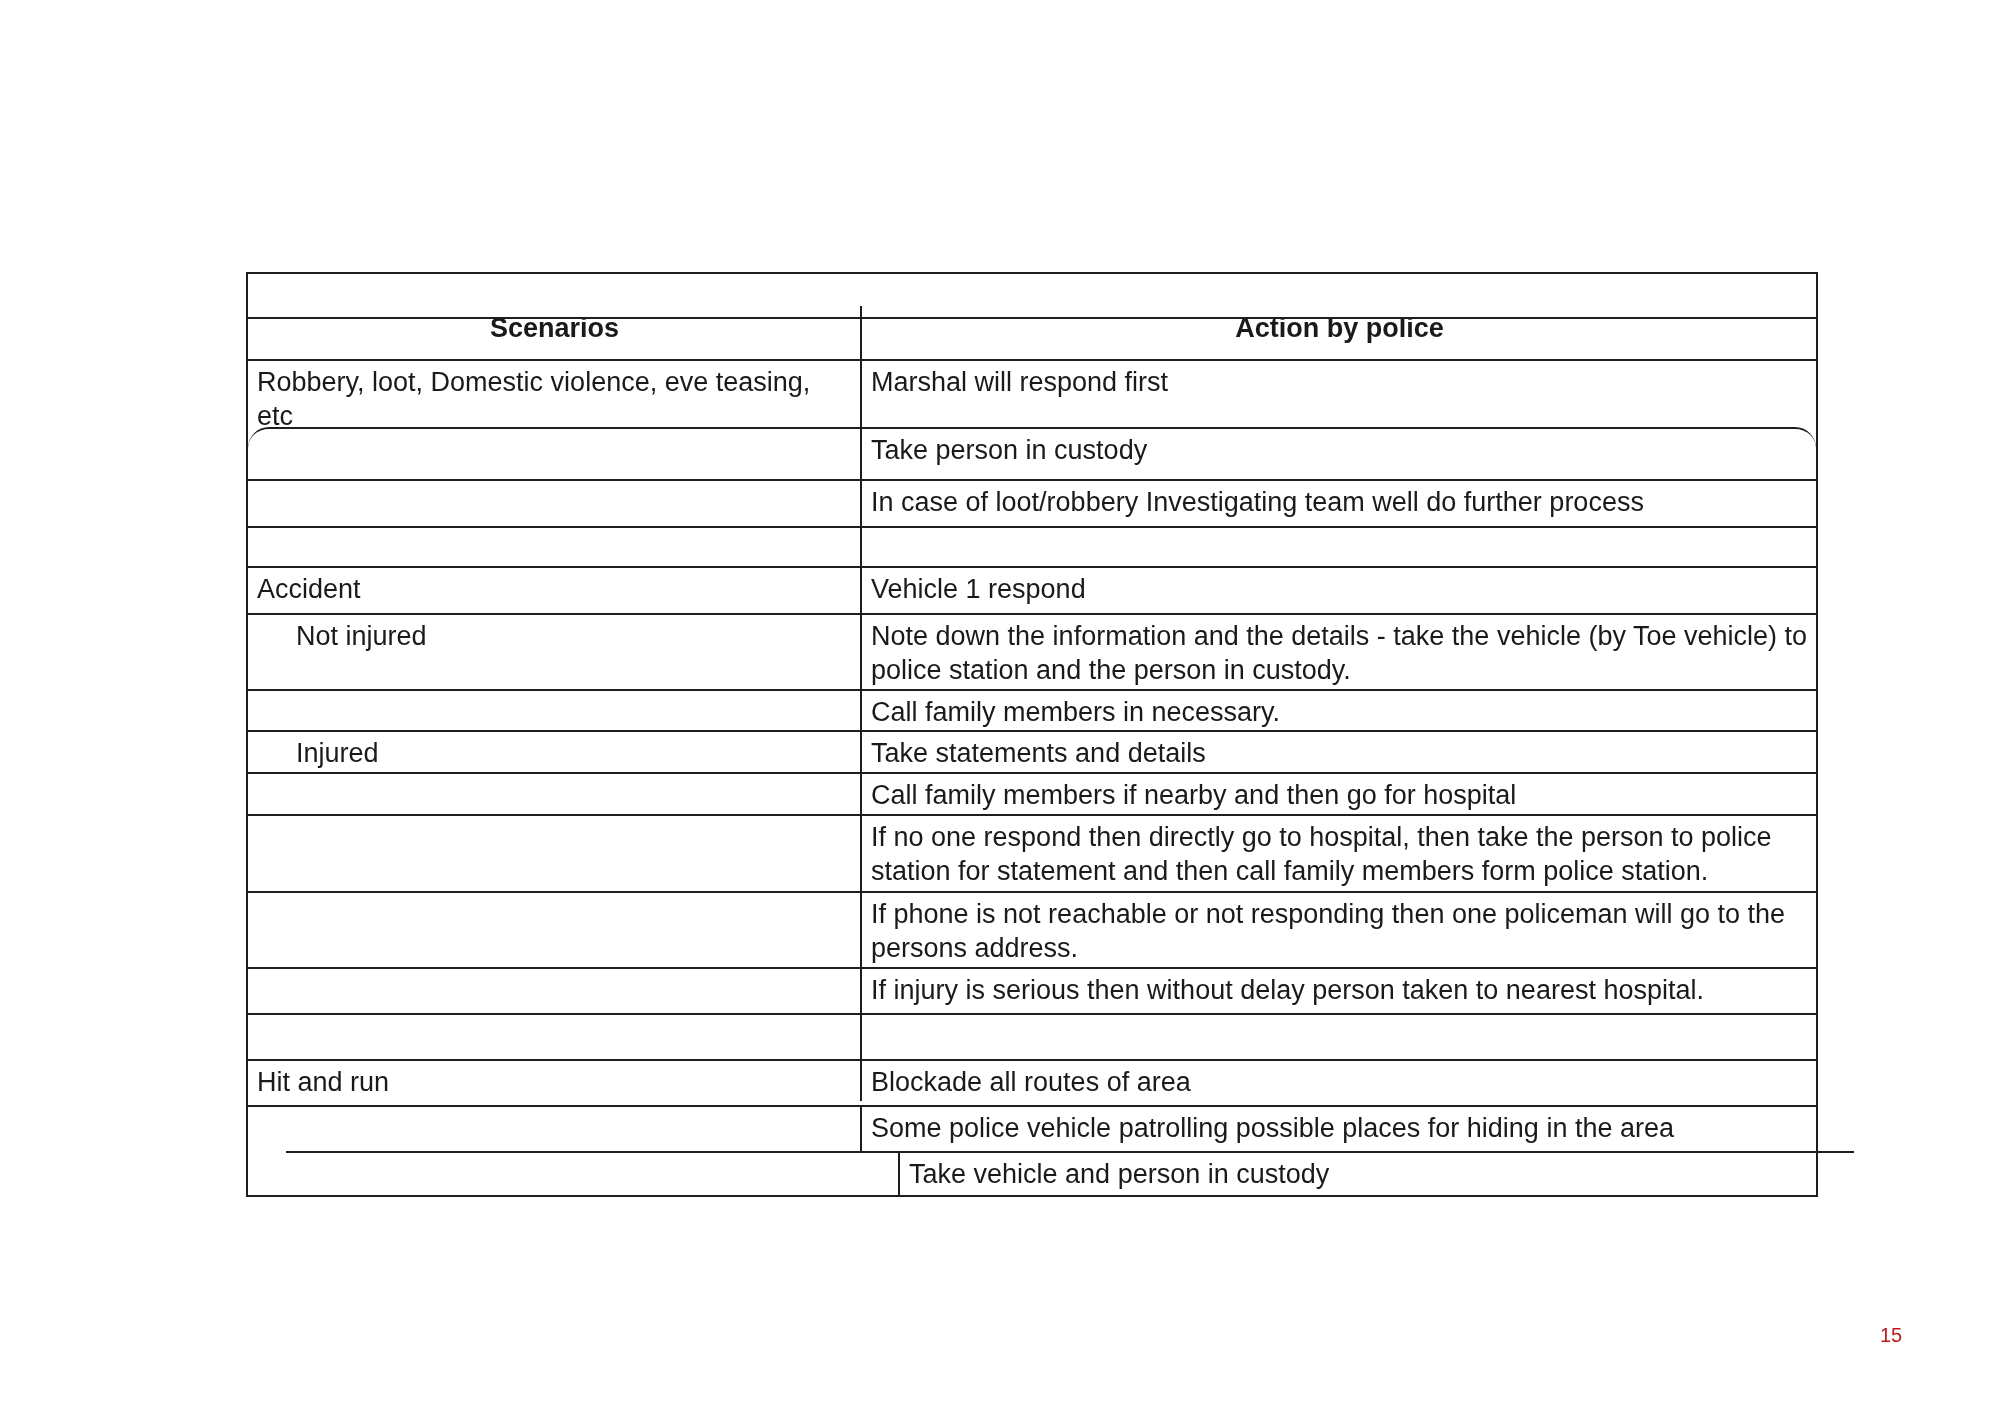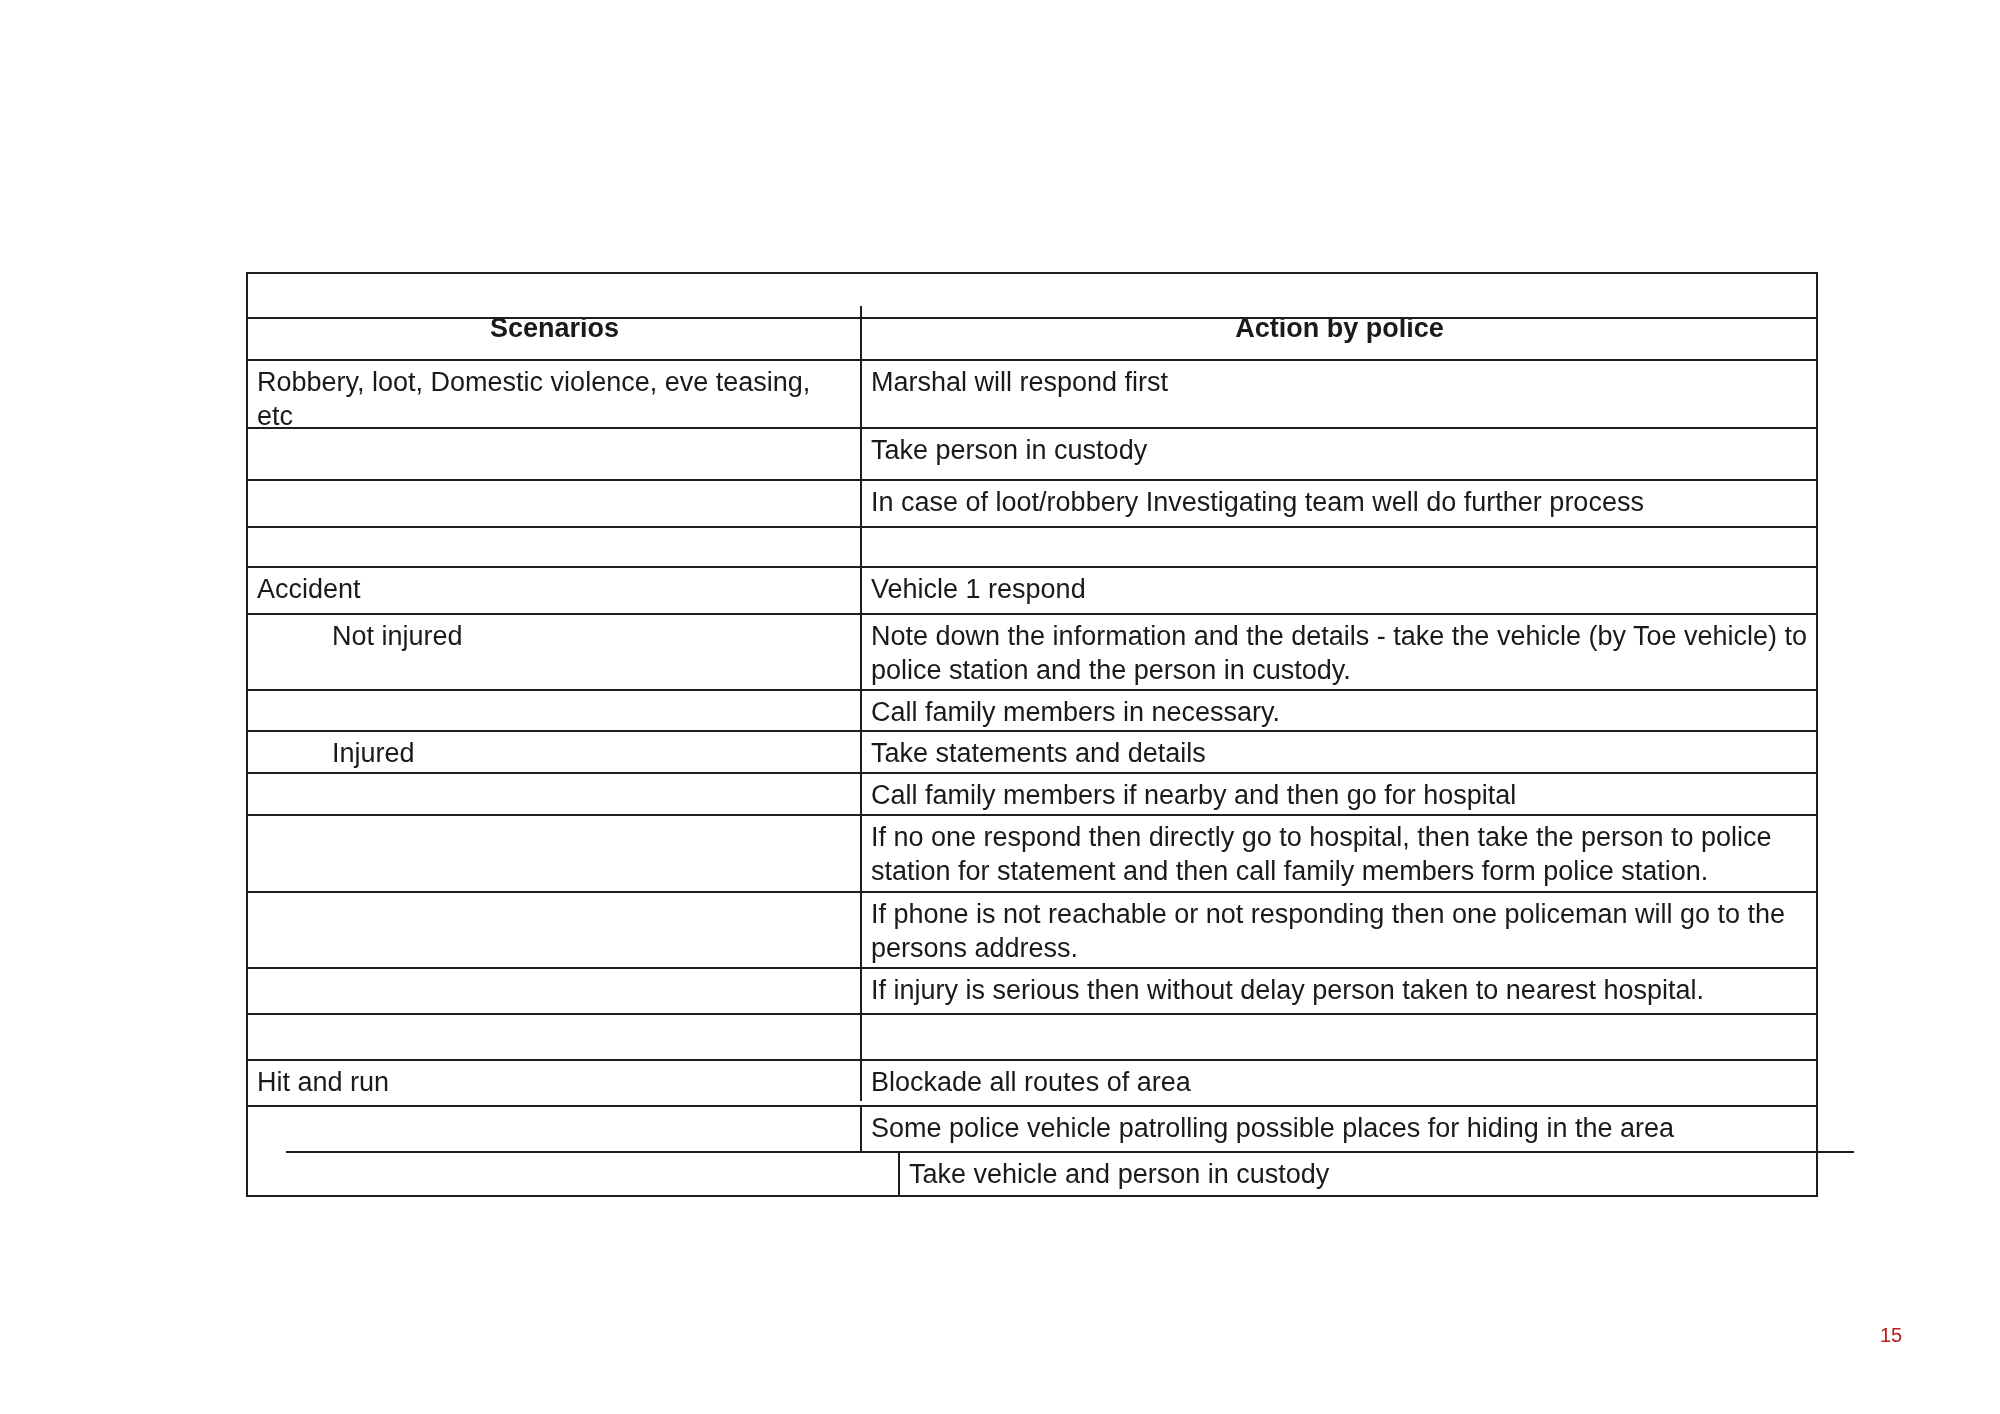--- a/index.html
+++ b/index.html
@@ -7,42 +7,42 @@
            font-family: "Liberation Sans", sans-serif; color: #1a1a1a; }
     #table { position: absolute; left: 246px; top: 272px; width: 1572px;
              border: 2px solid #1e1e1e; box-sizing: border-box; }
     .row { position: absolute; left: 0; width: 100%; box-sizing: border-box;
            border-top: 2px solid #1e1e1e; }
     .row.first { border-top: none; }
     .cell { position: absolute; top: 0; bottom: 0; box-sizing: border-box;
             font-size: 27px; line-height: 34px; padding: 4px 8px 0 9px; }
     .cell.left { left: 0; width: 612px; }
     .cell.right { left: 612px; right: 0; border-left: 2px solid #1e1e1e; }
-    .cell.indent { padding-left: 68px; margin-left: 16px; }
+    .cell.indent { padding-left: 48px; }
     .hdr .cell { font-weight: bold; text-align: center; padding-top: 5px; margin-top: 32px; }
     #page-number { position: absolute; left: 1880px; top: 1324px; font-size: 20px;
                    color: #b91c1c; font-family: "Liberation Sans", sans-serif; }
   </style>
 </head>
 <body>
 
 <div id="table" style="height: 925px;">
     <div class="row hdr first" style="top: 0px; height: 43px;">
       <div class="cell left">Scenarios</div>
       <div class="cell right">Action by police</div>
     </div>
     <div class="row " style="top: 43px; height: 42px;">
       <div class="cell left"></div>
       <div class="cell right"></div>
     </div>
     <div class="row " style="top: 85px; height: 68px;">
       <div class="cell left">Robbery, loot, Domestic violence, eve teasing, etc</div>
       <div class="cell right">Marshal will respond first</div>
     </div>
-    <div class="row " style="top: 153px; height: 52px;">
+    <div class="row " style="top: 153px; height: 52px; border-radius: 21px;">
       <div class="cell left"></div>
       <div class="cell right">Take person in custody</div>
     </div>
     <div class="row " style="top: 205px; height: 47px;">
       <div class="cell left"></div>
       <div class="cell right">In case of loot/robbery Investigating team well do  further process</div>
     </div>
     <div class="row " style="top: 252px; height: 40px;">
       <div class="cell left"></div>
       <div class="cell right"></div>

